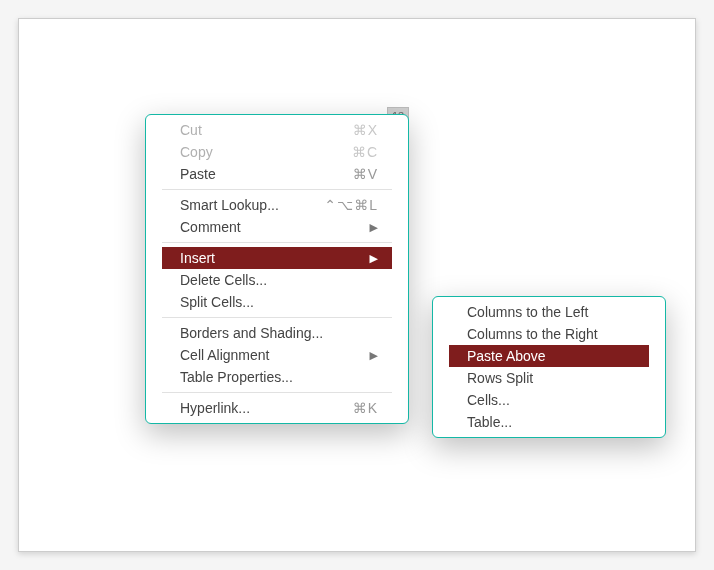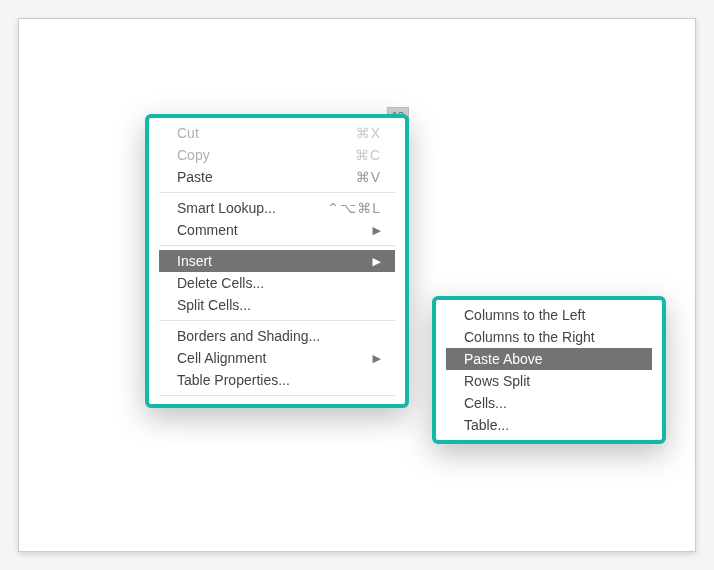--- a/index.html
+++ b/index.html
@@ -49,41 +49,41 @@
     height: 15px;
     padding: 0 6px;
   }
   .lcol { width: 10px; padding: 0 2px !important; overflow:hidden; text-overflow:clip; white-space:nowrap; }
   .mcol { width: 104px; text-align: center; }
   .rcol { width: 134px; text-align: center; }
   
   .menu {
     position: absolute;
     background: #fff;
-    border: 4px solid #14b8a6;
+    border: 1px solid #14b8a6;
     border-radius: 6px;
     box-shadow: 0 10px 30px rgba(0,0,0,0.25);
-    padding: 4px 10px;
+    padding: 4px 16px;
     z-index: 5;
     font-size: 14px;
   }
   .menu-main { left: 145px; top: 114px; width: 264px; }
   .menu-sub  { left: 408px; top: 296px; width: 234px; z-index: 6; margin-left: 24px; }
   .menu-item {
     display: flex;
     align-items: center;
     height: 22px;
     padding: 0 14px 0 18px;
     color: #444;
     cursor: default;
     position: relative;
   }
   .menu-item.disabled { color: #b0b0b0; }
   .menu-item.highlight {
-    background: #737373;
+    background: #7f1d1d;
     color: #fff;
   }
   .menu-item.highlight .shortcut,
   .menu-item.highlight .arrow { color: #fff; }
   .menu-item .label { flex: 1 1 auto; white-space: nowrap; }
   .menu-item .shortcut {
     font-size: 14px;
     color: #999;
     letter-spacing: 1px;
     white-space: nowrap;
@@ -212,20 +212,24 @@
       <span class="label">Borders and Shading...</span>
     </div>
     <div class="menu-item">
       <span class="label">Cell Alignment</span>
       <span class="arrow">▶</span>
     </div>
     <div class="menu-item">
       <span class="label">Table Properties...</span>
     </div>
     <hr class="menu-sep">
+    <div class="menu-item">
+      <span class="label">Hyperlink...</span>
+      <span class="shortcut">⌘K</span>
+    </div>
   </div>
 
 <div class="menu menu-sub" id="sub-menu">
     <div class="menu-item">
       <span class="label">Columns to the Left</span>
     </div>
     <div class="menu-item">
       <span class="label">Columns to the Right</span>
     </div>
     <div class="menu-item highlight">

